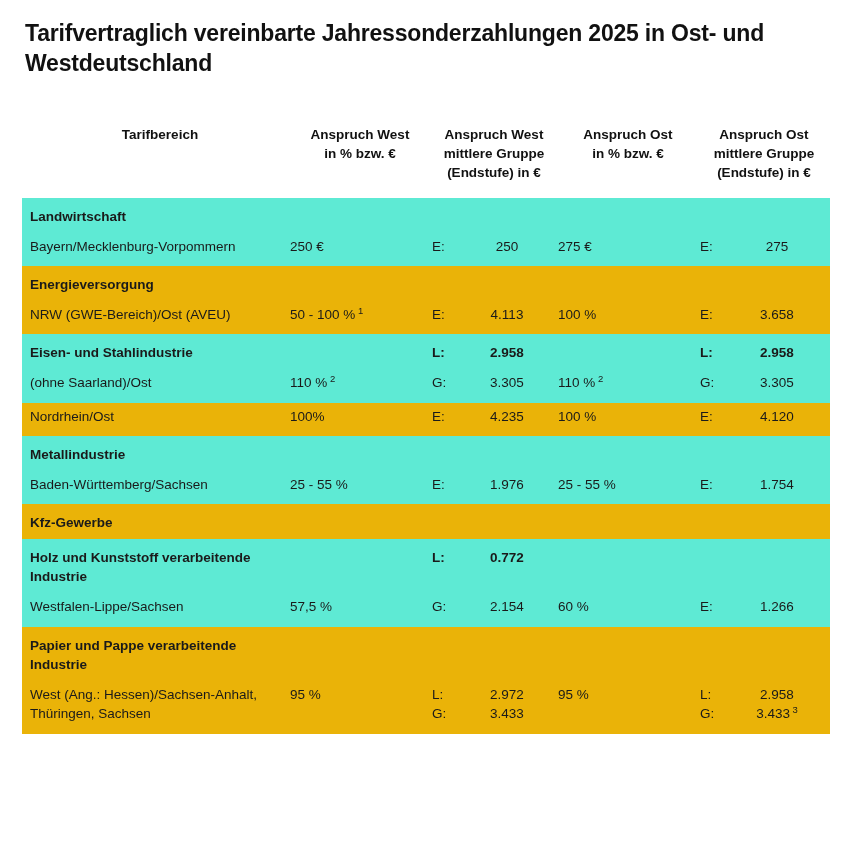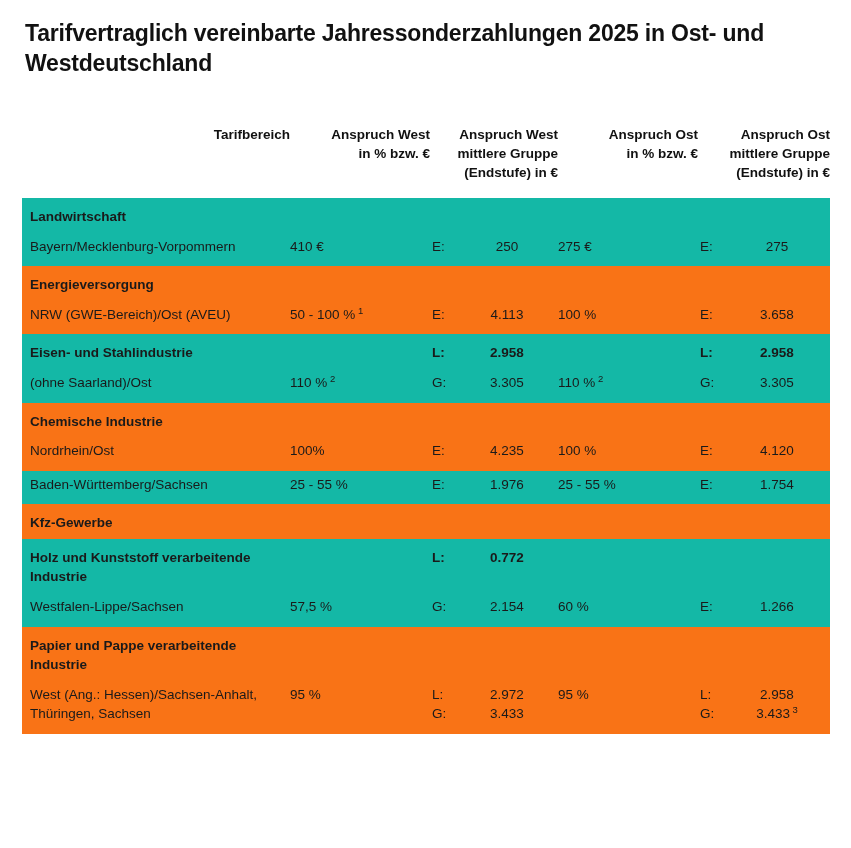--- a/index.html
+++ b/index.html
@@ -40,40 +40,40 @@
   table.data col.c1 { width: 140px; }
   table.data col.c2 { width: 32px; }
   table.data col.c3 { width: 96px; }
   table.data col.c4 { width: 140px; }
   table.data col.c5 { width: 32px; }
   table.data col.c6 { width: 100px; }
 
   thead th {
     font-size: 13.5px;
     font-weight: bold;
-    text-align: right;
+    text-align: center;
     vertical-align: top;
     padding: 0 0 16px 0;
     line-height: 1.42;
     color: #111111;
   }
   thead th.h0 { padding-left: 8px; }
   thead th.spangroup { padding-left: 0; }
 
   tbody td {
     font-size: 13.5px;
     line-height: 1.45;
     vertical-align: top;
     padding: 7px 0 7px 0;
     color: #1a1a1a;
     white-space: nowrap;
   }
   tbody td.lbl { padding-left: 8px; }
-  tbody tr.shade td { background: #14b8a6; }
-  tbody tr.plain td { background: #f97316; }
+  tbody tr.shade td { background: #5eead4; }
+  tbody tr.plain td { background: #eab308; }
 
   tr.sector td {
     font-weight: bold;
     padding-top: 9px;
     padding-bottom: 6px;
   }
   tr.sector td.lbl {
     white-space: normal;
   }
   tr.detail td {
@@ -143,21 +143,21 @@
           <td class="lbl">Landwirtschaft</td>
           <td></td>
           <td class="key"></td>
           <td class="num"></td>
           <td></td>
           <td class="key"></td>
           <td class="num"></td>
         </tr>
         <tr class="shade detail">
           <td class="lbl">Bayern/Mecklenburg-Vorpommern</td>
-          <td>410 €</td>
+          <td>250 €</td>
           <td class="key"><span>E:</span></td>
           <td class="num"><span>250</span></td>
           <td>275 €</td>
           <td class="key"><span>E:</span></td>
           <td class="num"><span>275</span></td>
         </tr>
         <tr class="plain sector">
           <td class="lbl">Energieversorgung</td>
           <td></td>
           <td class="key"></td>
@@ -186,37 +186,37 @@
         </tr>
         <tr class="shade detail">
           <td class="lbl">(ohne Saarland)/Ost</td>
           <td>110 %<sup> 2</sup></td>
           <td class="key"><span>G:</span></td>
           <td class="num"><span>3.305</span></td>
           <td>110 %<sup> 2</sup></td>
           <td class="key"><span>G:</span></td>
           <td class="num"><span>3.305</span></td>
         </tr>
-        <tr class="plain sector">
-          <td class="lbl">Chemische Industrie</td>
-          <td></td>
-          <td class="key"></td>
-          <td class="num"></td>
-          <td></td>
-          <td class="key"></td>
-          <td class="num"></td>
-        </tr>
         <tr class="plain detail">
           <td class="lbl">Nordrhein/Ost</td>
           <td>100%</td>
           <td class="key"><span>E:</span></td>
           <td class="num"><span>4.235</span></td>
           <td>100 %</td>
           <td class="key"><span>E:</span></td>
           <td class="num"><span>4.120</span></td>
+        </tr>
+        <tr class="shade sector">
+          <td class="lbl">Metallindustrie</td>
+          <td></td>
+          <td class="key"></td>
+          <td class="num"></td>
+          <td></td>
+          <td class="key"></td>
+          <td class="num"></td>
         </tr>
         <tr class="shade detail">
           <td class="lbl">Baden-Württemberg/Sachsen</td>
           <td>25 - 55 %</td>
           <td class="key"><span>E:</span></td>
           <td class="num"><span>1.976</span></td>
           <td>25 - 55 %</td>
           <td class="key"><span>E:</span></td>
           <td class="num"><span>1.754</span></td>
         </tr>

